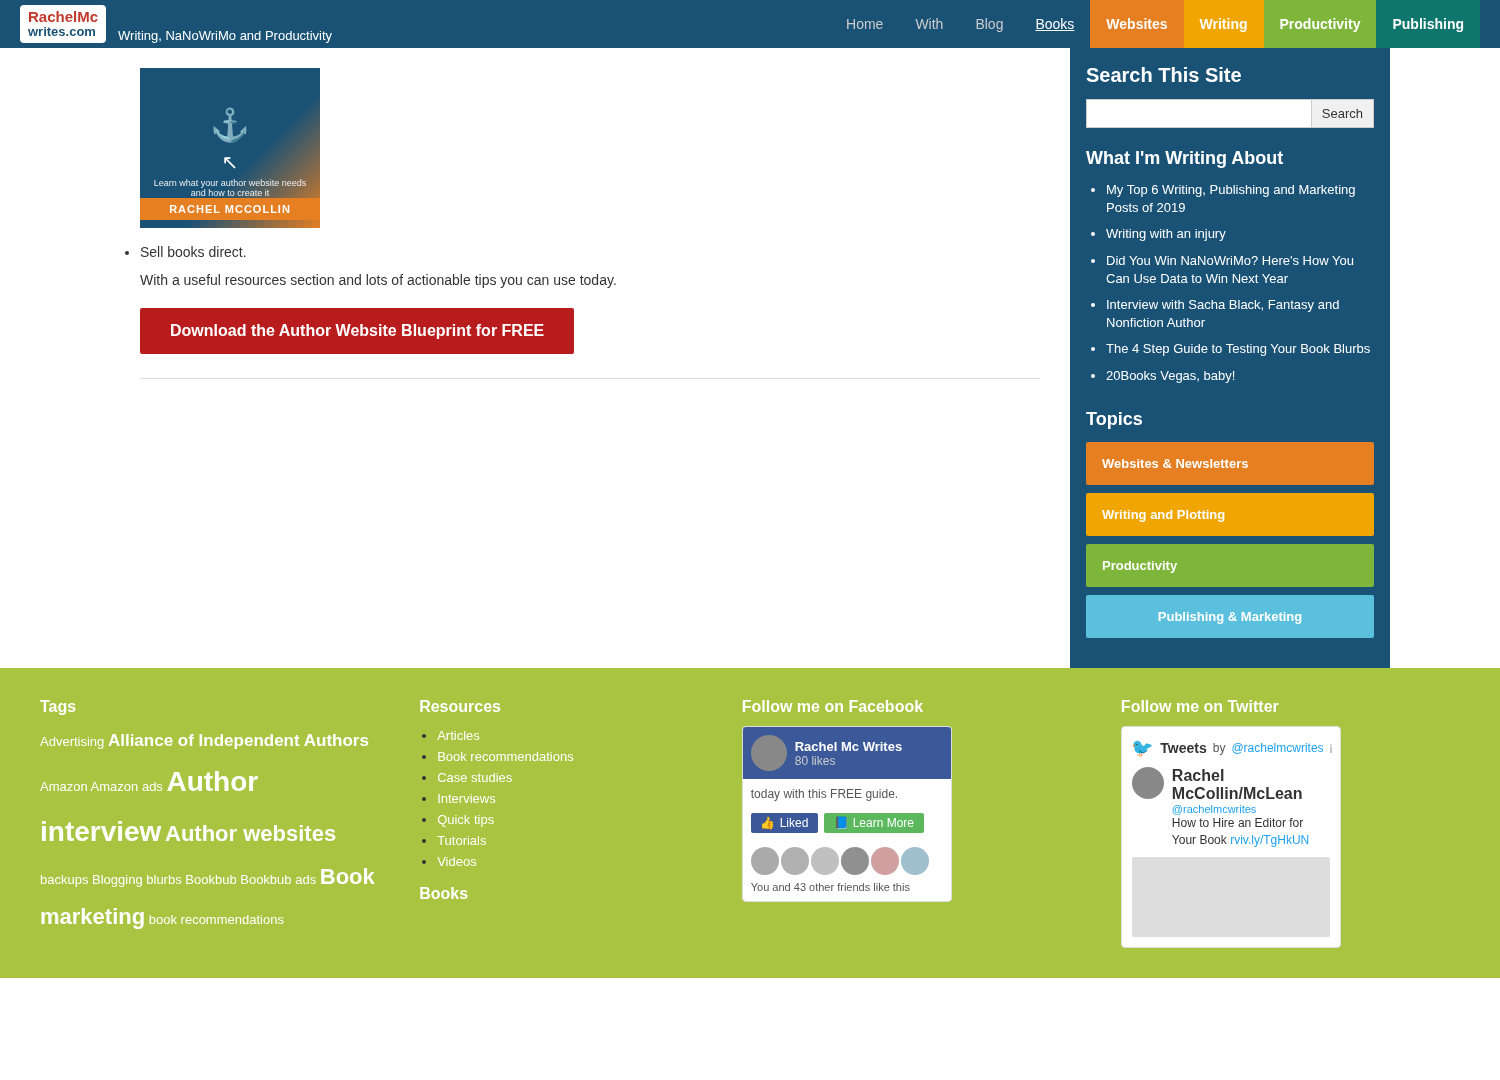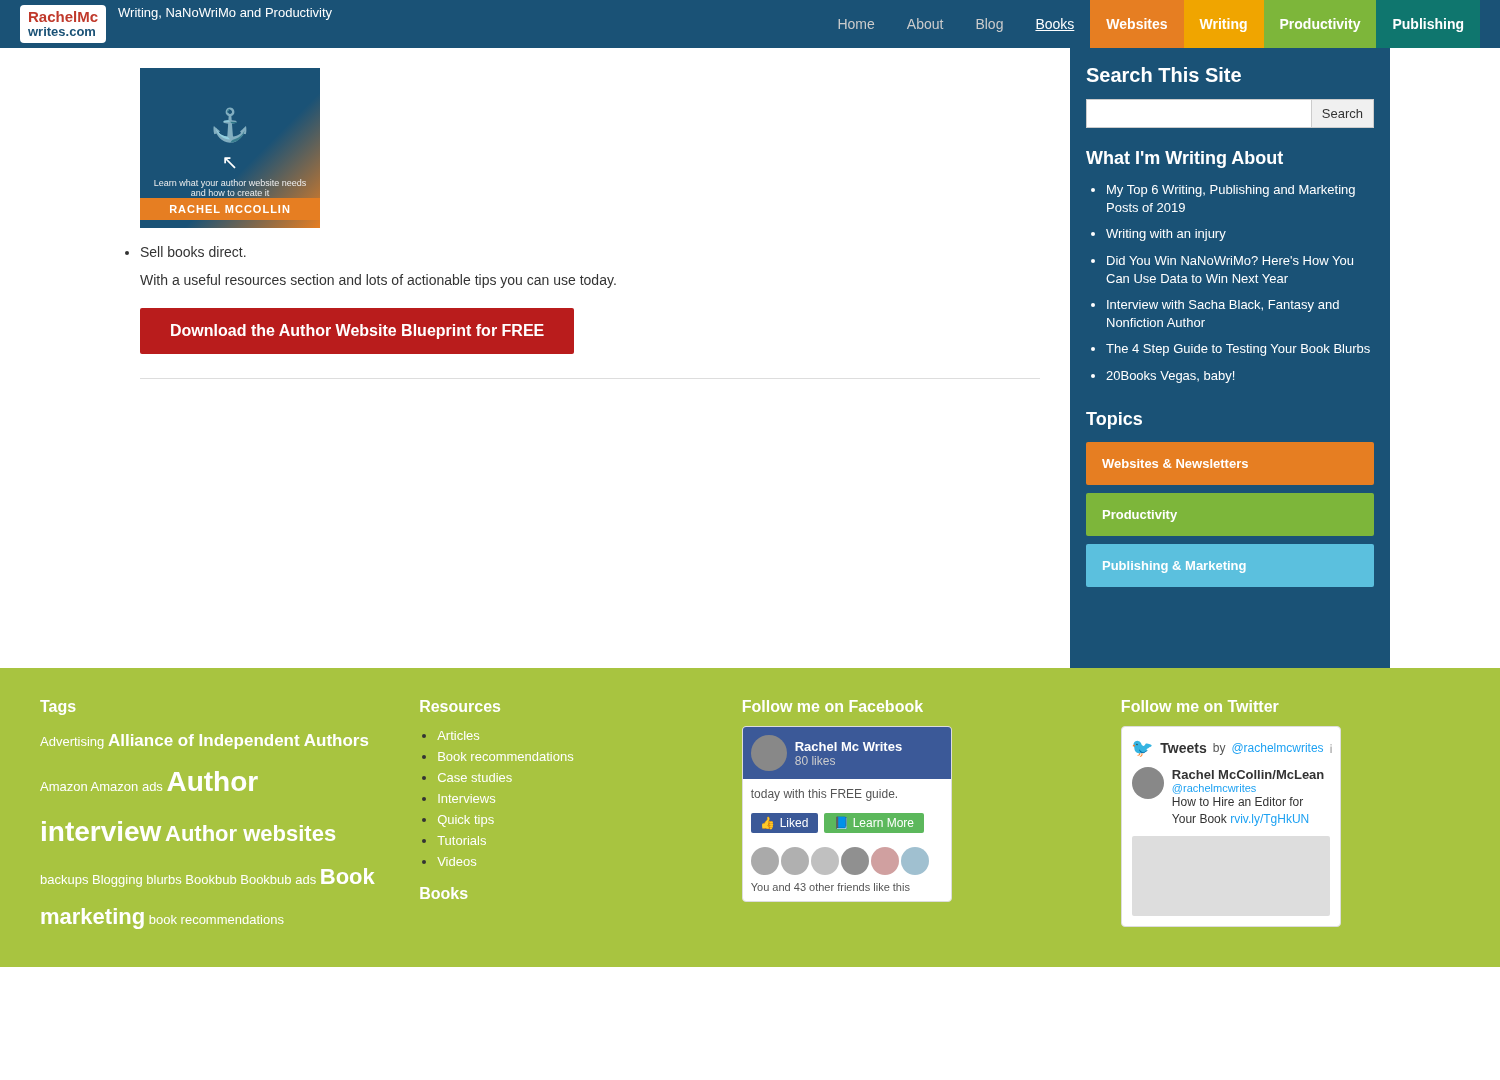--- a/index.html
+++ b/index.html
@@ -8,21 +8,21 @@
     
     .top-nav {
       background: #1a5276;
       display: flex;
       align-items: center;
       padding: 0 20px;
       height: 48px;
     }
     .logo-area {
       display: flex;
-      align-items: flex-start;
+      align-items: flex-end;
       gap: 12px;
       flex-shrink: 0;
     }
     .logo-box {
       background: #fff;
       border-radius: 4px;
       padding: 4px 8px;
       line-height: 1.1;
     }
     .logo-box .logo-line1 { color: #c0392b; font-size: 15px; font-weight: bold; }
@@ -184,21 +184,21 @@
       font-size: 13px;
       font-weight: bold;
       border: none;
       cursor: pointer;
       text-align: left;
       border-radius: 2px;
     }
     .topic-btn-orange { background: #e67e22; }
     .topic-btn-yellow { background: #f0a500; }
     .topic-btn-green { background: #7db63a; }
-    .topic-btn-blue { background: #5bc0de; }
+    .topic-btn-blue { background: #5bc0de; text-align: center; }
 
     
     .footer {
       background: #a8c440;
       padding: 30px 40px;
       display: flex;
       gap: 40px;
       flex-wrap: wrap;
     }
     .footer-col { flex: 1; min-width: 180px; }
@@ -292,21 +292,21 @@
       display: flex; align-items: center; gap: 6px;
       margin-bottom: 8px;
     }
     .twitter-bird { color: #1da1f2; font-size: 18px; }
     .tweets-label { font-weight: bold; font-size: 14px; }
     .by-label { font-size: 12px; color: #555; }
     .twitter-handle { color: #1da1f2; font-size: 12px; }
     .twitter-info { color: #999; font-size: 12px; margin-left: auto; }
     .tweet-row { display: flex; gap: 8px; margin-bottom: 8px; }
     .tweet-avatar { width: 32px; height: 32px; background: #888; border-radius: 50%; flex-shrink: 0; }
-    .tweet-user { font-weight: bold; font-size: 13px; }
+    .tweet-user { font-weight: bold; font-size: 16px; }
     .tweet-handle { color: #1da1f2; font-size: 11px; }
     .tweet-text { font-size: 12px; color: #333; line-height: 1.4; }
     .tweet-link { color: #1da1f2; text-decoration: none; }
     .twitter-image { width: 100%; height: 80px; background: #ddd; margin-top: 8px; border-radius: 2px; }
 
     
     .banner-area {
       display: flex;
       gap: 16px;
       margin-bottom: 16px;
@@ -348,21 +348,21 @@
   <div class="top-nav">
     <div class="logo-area">
       <div class="logo-box">
         <div class="logo-line1">RachelMc</div>
         <div class="logo-line2">writes.com</div>
       </div>
       <span class="logo-tagline">Writing, NaNoWriMo and Productivity</span>
     </div>
     <div class="nav-links">
       <a href="#" class="nav-link">Home</a>
-      <a href="#" class="nav-link">About</a>
+      <a href="#" class="nav-link">With</a>
       <a href="#" class="nav-link">Blog</a>
       <a href="#" class="nav-link active-books">Books</a>
       <div class="nav-btn nav-btn-websites">Websites</div>
       <div class="nav-btn nav-btn-writing">Writing</div>
       <div class="nav-btn nav-btn-productivity">Productivity</div>
       <div class="nav-btn nav-btn-publishing">Publishing</div>
     </div>
   </div>
 </nav>
 
@@ -408,20 +408,21 @@
         <li><a href="#">Did You Win NaNoWriMo? Here's How You Can Use Data to Win Next Year</a></li>
         <li><a href="#">Interview with Sacha Black, Fantasy and Nonfiction Author</a></li>
         <li><a href="#">The 4 Step Guide to Testing Your Book Blurbs</a></li>
         <li><a href="#">20Books Vegas, baby!</a></li>
       </ul>
     </div>
 
     <div class="topics-section">
       <h3>Topics</h3>
       <button class="topic-btn topic-btn-orange">Websites &amp; Newsletters</button>
+      <button class="topic-btn topic-btn-yellow">Writing and Plotting</button>
       <button class="topic-btn topic-btn-green">Productivity</button>
       <button class="topic-btn topic-btn-blue">Publishing &amp; Marketing</button>
     </div>
   </div>
 </div>
 
 <div class="footer">
 
   <div class="tags-col">
     <h4>Tags</h4>

